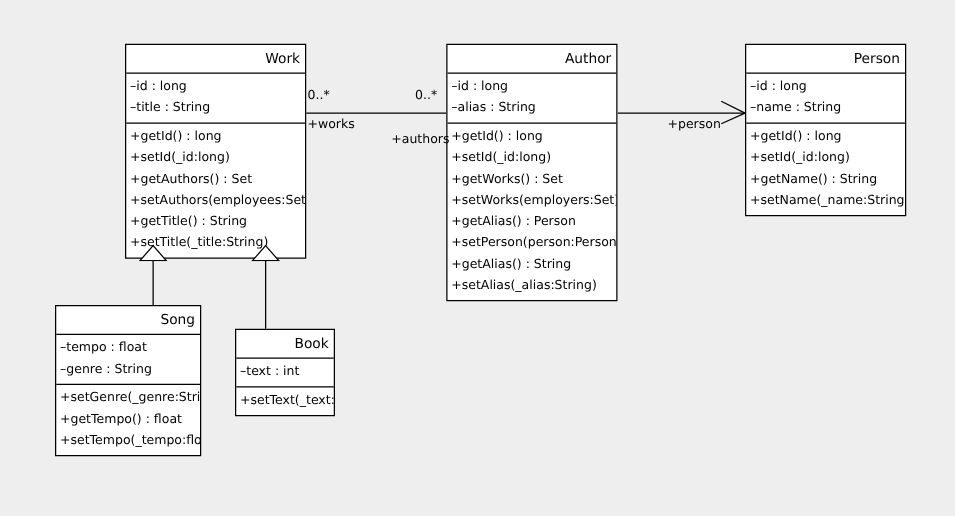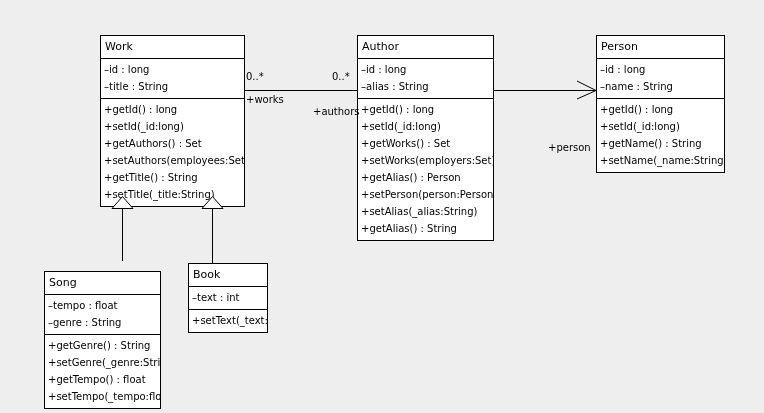--- a/index.html
+++ b/index.html
@@ -25,21 +25,21 @@
 
   
   .uml-class {
     position: absolute;
     background: #ffffff;
     border: 1px solid #000000;
     box-sizing: border-box;
     z-index: 5;
   }
   .uml-class .cls-name {
-    text-align: left;
+    text-align: right;
     font-size: 11px;
     line-height: 13px;
     padding: 4px 4px 5px 4px;
     color: #000;
     border-bottom: 1px solid #000;
     white-space: nowrap;
   }
   .uml-compartment {
     border-bottom: 1px solid #000;
     padding: 2px 0 3px 0;
@@ -105,21 +105,21 @@
 
   <div class="line h" style="left:494px; top:90px; width:102px;"></div>
 
   <div class="arrow-head" style="left:574px; top:78px; width:24px; height:24px;">
     <svg width="24" height="24" viewBox="0 0 24 24">
       <polyline points="3,3 22,12.5" fill="none" stroke="#000" stroke-width="1"></polyline>
       <polyline points="3,21 22,12.5" fill="none" stroke="#000" stroke-width="1"></polyline>
     </svg>
   </div>
 
-  <div class="edge-label" style="left:548px; top:94px;margin-top:48px;">+person</div>
+  <div class="edge-label" style="left:534px; top:94px;">+person</div>
 
   <div class="line v" style="left:122px; top:205px; height:56px;"></div>
   <div class="gen-triangle" style="left:111px; top:194px; width:23px; height:13px;">
     <svg width="23" height="13" viewBox="0 0 23 13">
       <polygon points="11.5,0.5 22,12.5 1,12.5" fill="#ffffff" stroke="#000" stroke-width="1"></polygon>
     </svg>
   </div>
 
   <div class="line v" style="left:212px; top:205px; height:59px;"></div>
   <div class="gen-triangle" style="left:201px; top:194px; width:23px; height:13px;">
@@ -150,47 +150,46 @@
       <div class="uml-row">–id : long</div>
       <div class="uml-row">–alias : String</div>
     </div>
     <div class="uml-compartment">
       <div class="uml-row">+getId() : long</div>
       <div class="uml-row">+setId(_id:long)</div>
       <div class="uml-row">+getWorks() : Set</div>
       <div class="uml-row">+setWorks(employers:Set)</div>
       <div class="uml-row">+getAlias() : Person</div>
       <div class="uml-row">+setPerson(person:Person)</div>
+      <div class="uml-row">+getAlias() : String</div>
       <div class="uml-row">+setAlias(_alias:String)</div>
-      <div class="uml-row">+getAlias() : String</div>
     </div>
   </div>
 
   <div class="uml-class" style="left:596px; top:35px; width:129px;">
     <div class="cls-name">Person</div>
     <div class="uml-compartment">
       <div class="uml-row">–id : long</div>
       <div class="uml-row">–name : String</div>
     </div>
     <div class="uml-compartment">
       <div class="uml-row">+getId() : long</div>
       <div class="uml-row">+setId(_id:long)</div>
       <div class="uml-row">+getName() : String</div>
       <div class="uml-row">+setName(_name:String)</div>
     </div>
   </div>
 
-  <div class="uml-class" style="left:44px; top:271px; width:117px;">
+  <div class="uml-class" style="left:44px; top:244px; width:117px;">
     <div class="cls-name">Song</div>
     <div class="uml-compartment">
       <div class="uml-row">–tempo : float</div>
       <div class="uml-row">–genre : String</div>
     </div>
     <div class="uml-compartment">
-      <div class="uml-row">+getGenre() : String</div>
       <div class="uml-row">+setGenre(_genre:String)</div>
       <div class="uml-row">+getTempo() : float</div>
       <div class="uml-row">+setTempo(_tempo:float)</div>
     </div>
   </div>
 
   <div class="uml-class" style="left:188px; top:263px; width:80px;">
     <div class="cls-name">Book</div>
     <div class="uml-compartment">
       <div class="uml-row">–text : int</div>

